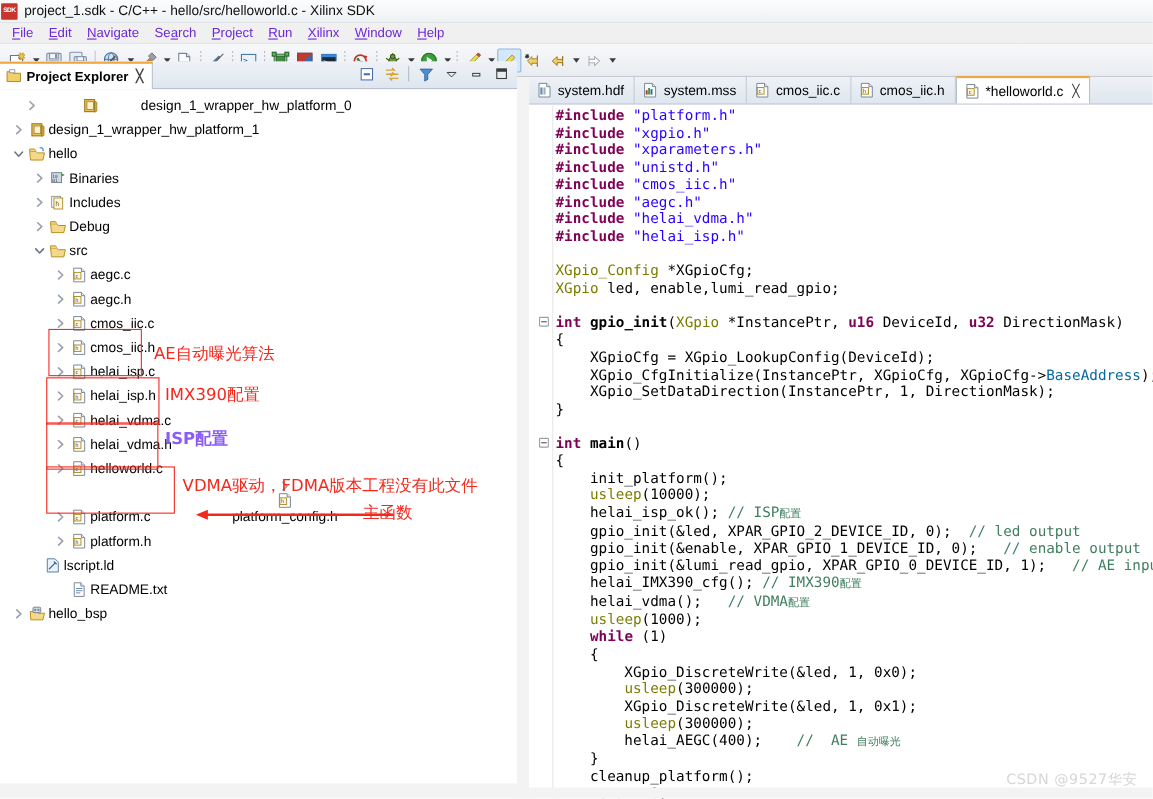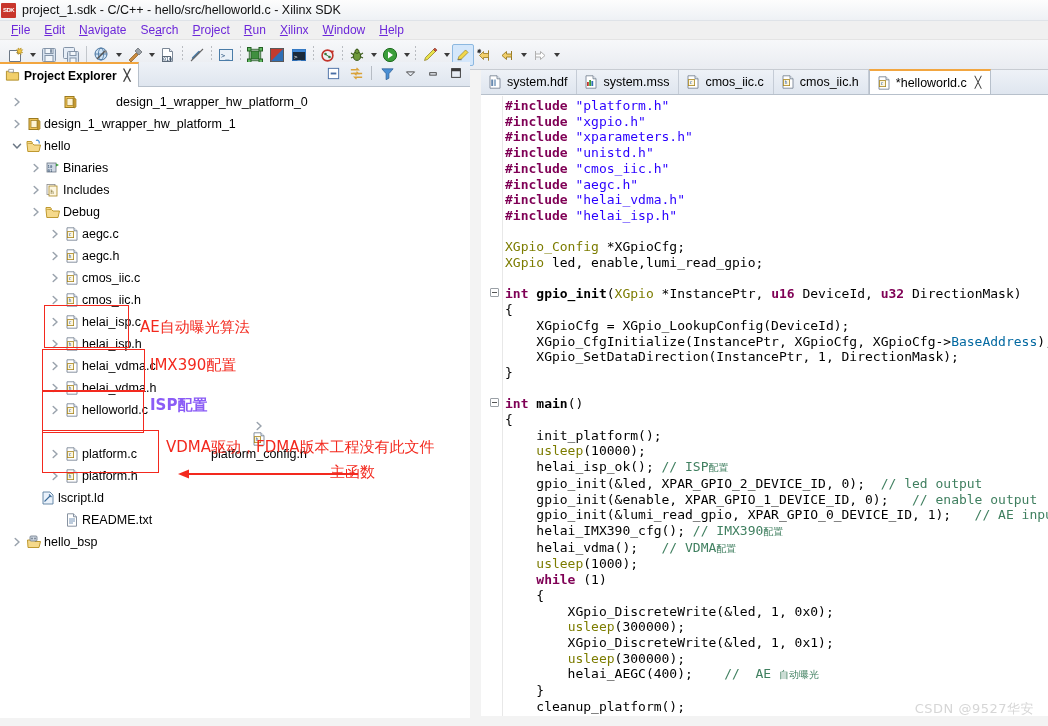--- a/index.html
+++ b/index.html
@@ -54,21 +54,21 @@
     content:""; width:0;height:0;border-left:3.5px solid transparent;
     border-right:3.5px solid transparent;border-top:4px solid #3b3b3b;
   }
   .tb-sep { width:1px; height:18px; background:#c3c7cc; margin:0 4px; }
   .tb-dotsep { width:1px; height:18px; margin:0 3px;
     background:repeating-linear-gradient(#b9bcc1 0 2px, transparent 2px 4px); }
   .tb-active { background:#d4e7fb; border:1px solid #8cb8e0; border-radius:2px; }
 
   
   .left-panel {
-    position:absolute; left:0; top:62px; width:470px; height:656px; background:#fff;
+    position:absolute; left:0; top:56px; width:470px; height:656px; background:#fff;
   }
   .pe-tabrow {
     position:absolute; left:0; top:0; width:470px; height:25px;
     background: linear-gradient(#eef2f7,#dfe6ef);
     border-bottom:1px solid #b7c0cb;
   }
   .pe-tab {
     position:absolute; left:0; top:0; height:25px; padding:0 8px 0 5px;
     display:flex; align-items:center; gap:4px;
     background:#fff; border-top:2px solid #f2a640;
@@ -379,21 +379,21 @@
         <span class="ic">
           <svg width="14" height="14" viewBox="0 0 16 16">
             <rect x="3" y="3" width="10" height="10" fill="none" stroke="#3a3a3a" stroke-width="1.1"></rect>
             <rect x="3" y="3" width="10" height="3" fill="#3a3a3a"></rect>
           </svg>
         </span>
       </div>
     </div>
 
     <div class="tree" id="tree">
-        <div class="trow" style="padding-left: 10px; gap: 36px;">
+        <div class="trow" style="padding-left: 22px; gap: 36px;">
           <span class="twist">
             <svg width="10" height="10" viewBox="0 0 10 10">
               <path d="M3.2 1.5L7 5 3.2 8.5" fill="none" stroke="#9aa3ad" stroke-width="1.5" stroke-linecap="round" stroke-linejoin="round"></path>
             </svg>
           </span>
           <span class="ticon">
             <svg width="16" height="16" viewBox="0 0 16 16">
               <rect x="3" y="2.5" width="9" height="11" fill="#f0c255" stroke="#9a7a20"></rect>
               <rect x="5" y="4.5" width="6" height="7" fill="#fdf3d4" stroke="#9a7a20" stroke-width=".7"></rect>
               <path d="M12 4l2 1v8l-2 1z" fill="#d9a83c" stroke="#9a7a20" stroke-width=".7"></path>
@@ -468,20 +468,34 @@
               <path d="M3.2 1.5L7 5 3.2 8.5" fill="none" stroke="#9aa3ad" stroke-width="1.5" stroke-linecap="round" stroke-linejoin="round"></path>
             </svg>
           </span>
           <span class="ticon">
             <svg width="16" height="16" viewBox="0 0 16 16">
               <path d="M1 5.5h5.5L8 7h6.5l-1.5 6.5H1.8z" fill="#f5d98b" stroke="#b8901f" stroke-width=".9"></path>
               <path d="M1 5.5V3.5h4.5L6.5 5" fill="#f5d98b" stroke="#b8901f" stroke-width=".9"></path>
             </svg>
           </span>
           <span class="tlabel">Debug</span>
+        </div>
+        <div class="trow" style="padding-left: 29px;">
+          <span class="twist">
+            <svg width="10" height="10" viewBox="0 0 10 10">
+              <path d="M1.5 3.2L5 7 8.5 3.2" fill="none" stroke="#6b7785" stroke-width="1.5" stroke-linecap="round" stroke-linejoin="round"></path>
+            </svg>
+          </span>
+          <span class="ticon">
+            <svg width="16" height="16" viewBox="0 0 16 16">
+              <path d="M1 5.5h5.5L8 7h6.5l-1.5 6.5H1.8z" fill="#f5d98b" stroke="#b8901f" stroke-width=".9"></path>
+              <path d="M1 5.5V3.5h4.5L6.5 5" fill="#f5d98b" stroke="#b8901f" stroke-width=".9"></path>
+            </svg>
+          </span>
+          <span class="tlabel">src</span>
         </div>
         <div class="trow" style="padding-left: 48px;">
           <span class="twist">
             <svg width="10" height="10" viewBox="0 0 10 10">
               <path d="M3.2 1.5L7 5 3.2 8.5" fill="none" stroke="#9aa3ad" stroke-width="1.5" stroke-linecap="round" stroke-linejoin="round"></path>
             </svg>
           </span>
           <span class="ticon">
             <svg width="16" height="16" viewBox="0 0 16 16">
               <path d="M3 1.8h7l3 3v9.4H3z" fill="#fff" stroke="#7b8796" stroke-width=".9"></path>

